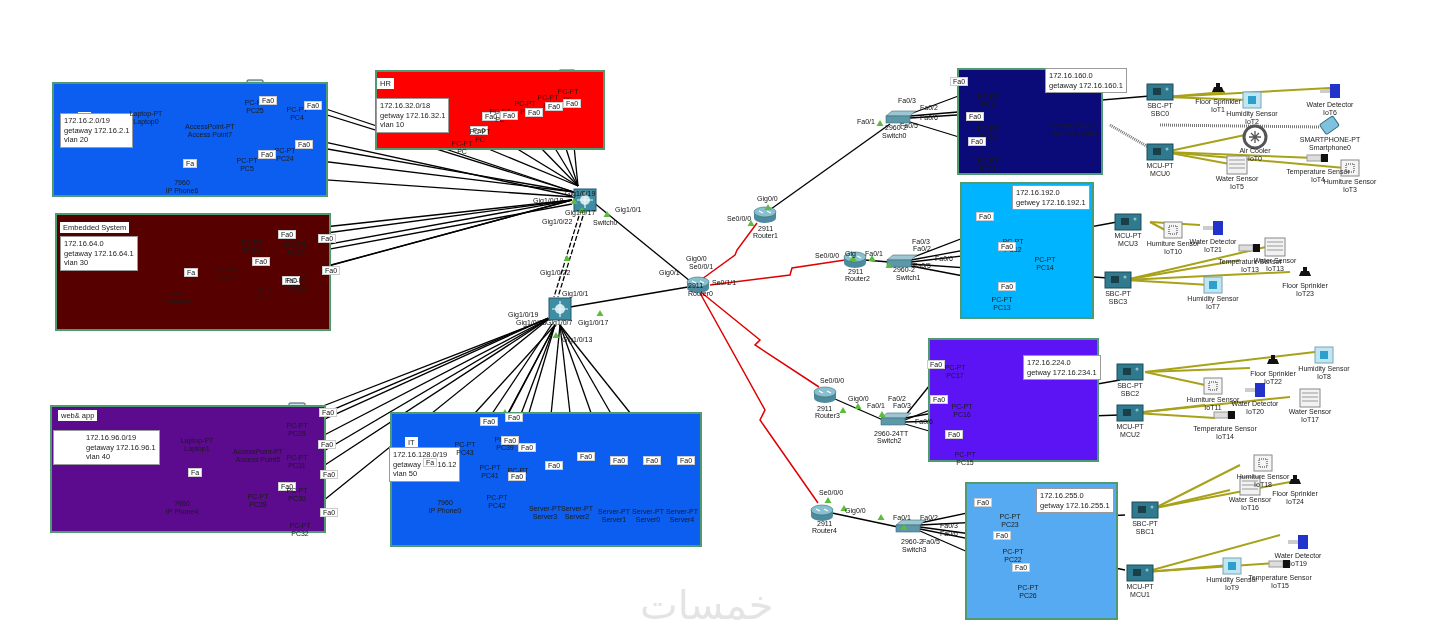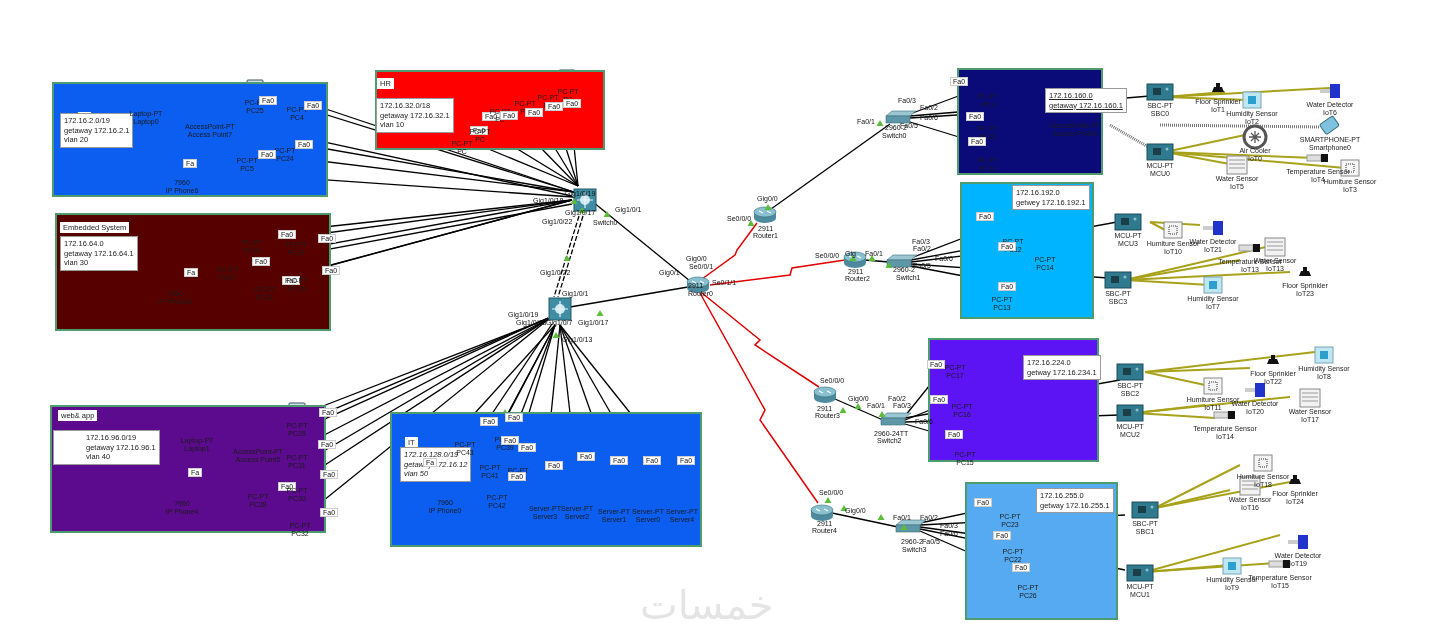--- a/index.html
+++ b/index.html
@@ -636,46 +636,46 @@
     <div class="zonelabel" style="left: 78px; top: 112px;">AI</div>
     <div class="infobox" style="left: 60px; top: 113px;">
       <div>172.16.2.0/19</div>
       <div>getaway 172.16.2.1</div>
       <div>vlan 20</div>
     </div>
     <div class="zone" style="left: 375px; top: 70px; width: 230px; height: 80px; background: rgb(255, 0, 0);"></div>
     <div class="zonelabel" style="left: 377px; top: 78px;">HR</div>
     <div class="infobox" style="left: 376px; top: 98px;">
       <div>172.16.32.0/18</div>
-      <div>getaway 172.16.32.1</div>
+      <div>getway 172.16.32.1</div>
       <div>vlan 10</div>
     </div>
     <div class="zone" style="left: 55px; top: 213px; width: 276px; height: 118px; background: rgb(86, 0, 0);"></div>
     <div class="zonelabel" style="left: 60px; top: 222px;">Embedded System</div>
     <div class="infobox" style="left: 60px; top: 236px;">
       <div>172.16.64.0</div>
       <div>getaway 172.16.64.1</div>
       <div>vlan 30</div>
     </div>
     <div class="zone" style="left: 50px; top: 405px; width: 276px; height: 128px; background: rgb(92, 10, 142);"></div>
     <div class="zonelabel" style="left: 58px; top: 410px;">web&amp; app</div>
     <div class="infobox" style="left: 53px; top: 430px; padding-left: 32px;">
       <div>172.16.96.0/19</div>
       <div>getaway 172.16.96.1</div>
       <div>vlan 40</div>
     </div>
     <div class="zone" style="left: 390px; top: 412px; width: 312px; height: 135px; background: rgb(11, 94, 240);"></div>
     <div class="zonelabel" style="left: 405px; top: 437px;">IT</div>
-    <div class="infobox" style="left: 400px; top: 447px; font-style: italic;">
+    <div class="infobox" style="left: 389px; top: 447px;">
       <div>172.16.128.0/19</div>
       <div>getaway 172.16.12</div>
       <div>vlan 50</div>
     </div>
     <div class="zone" style="left: 957px; top: 68px; width: 146px; height: 107px; background: rgb(10, 10, 120);"></div>
-    <div class="infobox" style="left: 1045px; top: 88px; text-decoration: underline;">
+    <div class="infobox" style="left: 1045px; top: 68px;">
       <div>172.16.160.0</div>
       <div>getaway 172.16.160.1</div>
     </div>
     <div class="zone" style="left: 960px; top: 182px; width: 134px; height: 137px; background: rgb(0, 180, 255);"></div>
     <div class="infobox" style="left: 1012px; top: 185px;">
       <div>172.16.192.0</div>
       <div>getwey 172.16.192.1</div>
     </div>
     <div class="zone" style="left: 928px; top: 338px; width: 171px; height: 124px; background: rgb(92, 20, 245);"></div>
     <div class="infobox" style="left: 1023px; top: 355px;">

